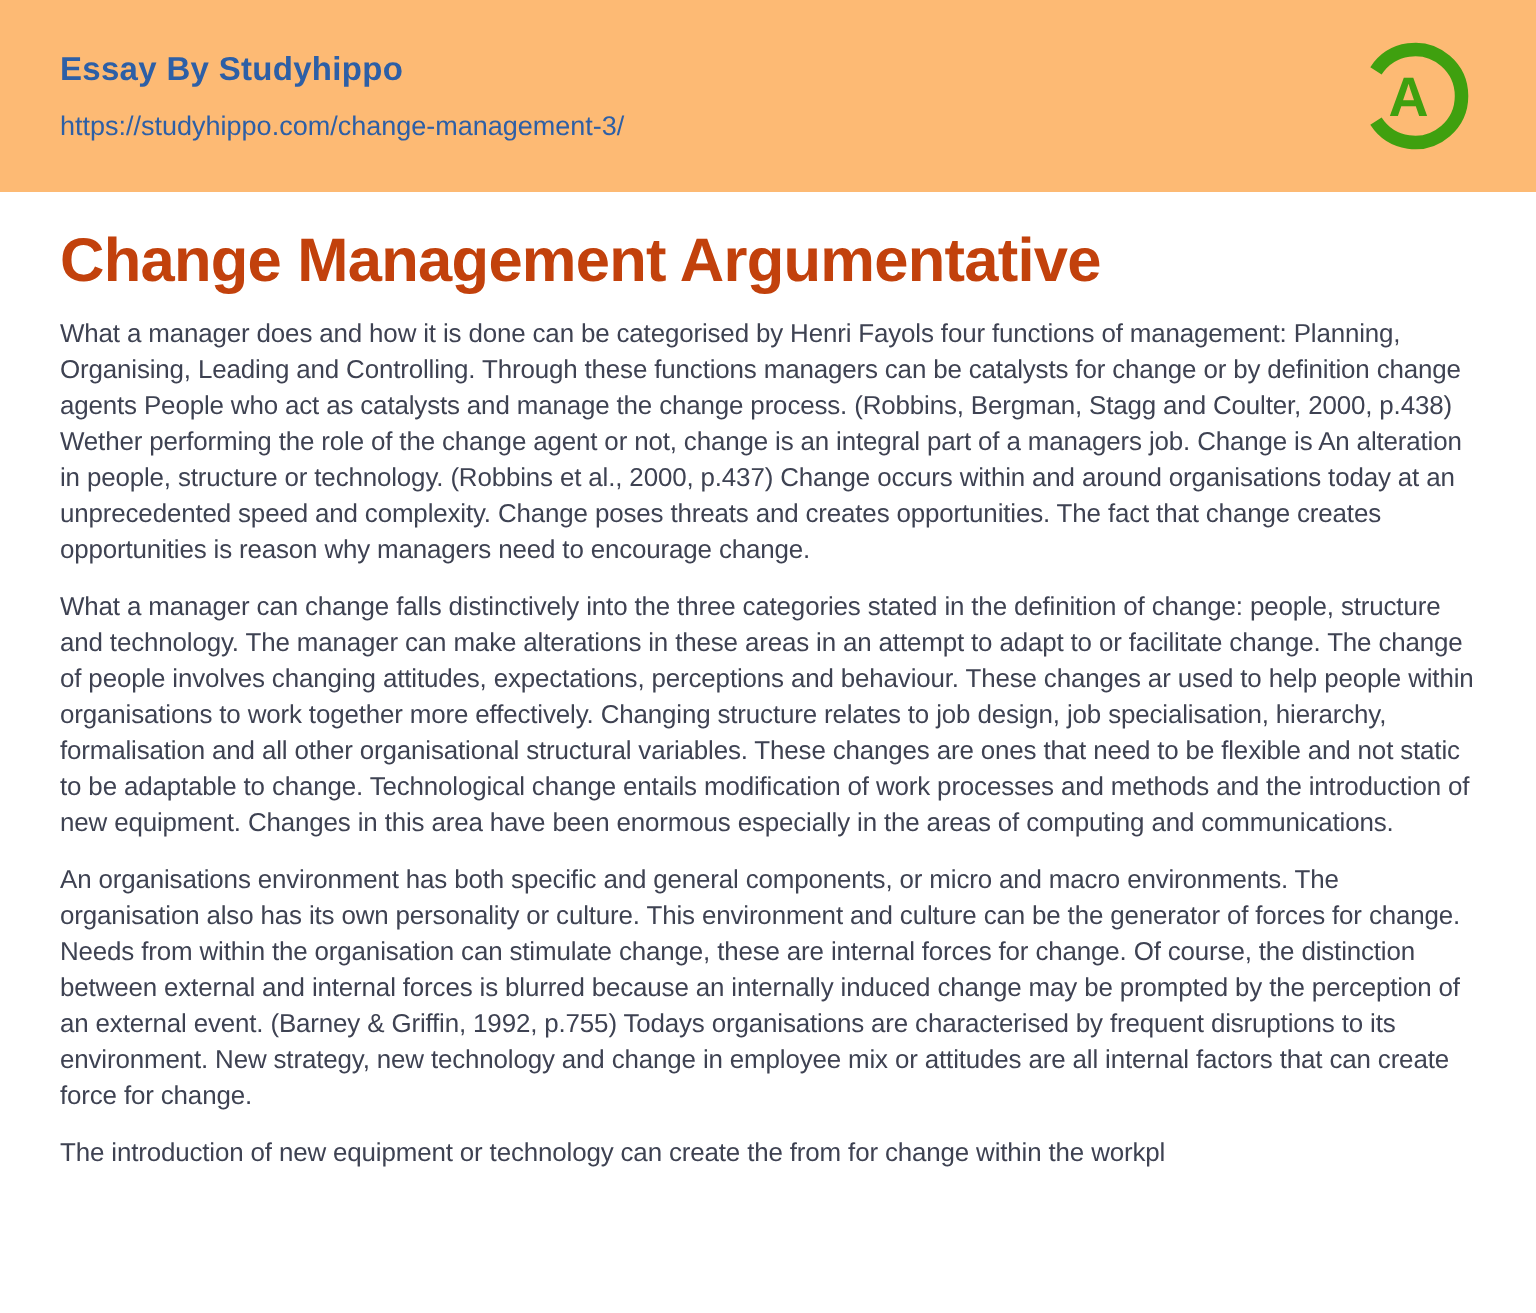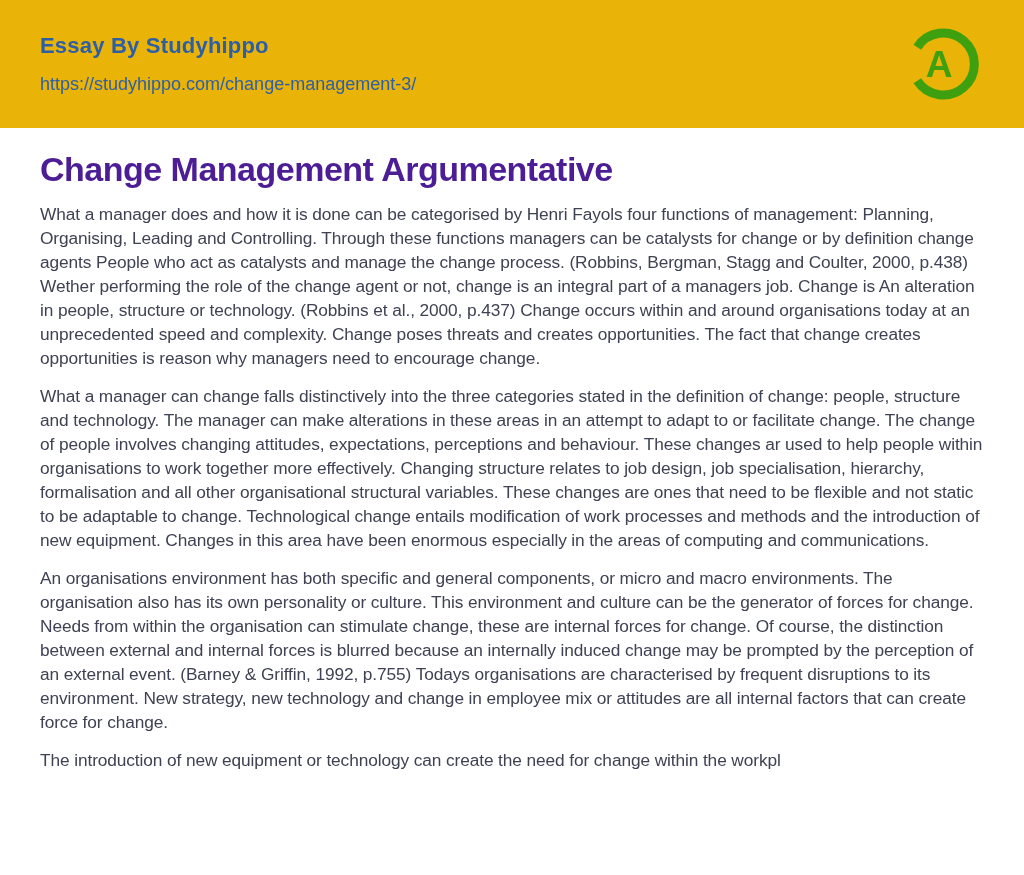--- a/index.html
+++ b/index.html
@@ -13,21 +13,21 @@
     width: 1024px;
     height: 875px;
     background: #ffffff;
     overflow: hidden;
   }
   
   .header {
     box-sizing: border-box;
     width: 100%;
     height: 128px;
-    background: #eab308;
+    background: #fdba74;
     display: flex;
     align-items: center;
     justify-content: space-between;
     padding: 0 40px;
   }
   .header-left {
     display: flex;
     flex-direction: column;
   }
   .site-label {
@@ -48,22 +48,22 @@
     height: 80px;
     flex: 0 0 auto;
   }
   
   .article {
     box-sizing: border-box;
     padding: 21px 40px 0 40px;
   }
   .essay-title {
     margin: 0 0 11px 0;
-    color: #4c1d95;
-    font-size: 34px;
+    color: #c2410c;
+    font-size: 41px;
     font-weight: bold;
     letter-spacing: -0.5px;
     line-height: 1.2;
   }
   .essay-paragraph {
     margin: 12px 0 14px 0;
     color: #3e4252;
     font-size: 17.3px;
     line-height: 24px;
     letter-spacing: -0.1px;
@@ -85,16 +85,16 @@
       <path d="M 13.3 23.2 A 31 31 0 1 1 13.3 56.8" fill="none" stroke="#3fa00f" stroke-width="9" stroke-linecap="butt"></path>
       <text x="35" y="53" text-anchor="middle" font-family="Liberation Sans, sans-serif" font-size="37" font-weight="bold" fill="#3fa00f">A</text>
     </svg>
   </div>
 
   <div class="article">
     <h1 class="essay-title">Change Management Argumentative</h1>
     <p class="essay-paragraph">What a manager does and how it is done can be categorised by Henri Fayols four functions of management: Planning, Organising, Leading and Controlling. Through these functions managers can be catalysts for change or by definition change agents People who act as catalysts and manage the change process. (Robbins, Bergman, Stagg and Coulter, 2000, p.438) Wether performing the role of the change agent or not, change is an integral part of a managers job. Change is An alteration in people, structure or technology. (Robbins et al., 2000, p.437) Change occurs within and around organisations today at an unprecedented speed and complexity. Change poses threats and creates opportunities. The fact that change creates opportunities is reason why managers need to encourage change.</p>
     <p class="essay-paragraph">What a manager can change falls distinctively into the three categories stated in the definition of change: people, structure and technology. The manager can make alterations in these areas in an attempt to adapt to or facilitate change. The change of people involves changing attitudes, expectations, perceptions and behaviour. These changes ar used to help people within organisations to work together more effectively. Changing structure relates to job design, job specialisation, hierarchy, formalisation and all other organisational structural variables. These changes are ones that need to be flexible and not static to be adaptable to change. Technological change entails modification of work processes and methods and the introduction of new equipment. Changes in this area have been enormous especially in the areas of computing and communications.</p>
     <p class="essay-paragraph">An organisations environment has both specific and general components, or micro and macro environments. The organisation also has its own personality or culture. This environment and culture can be the generator of forces for change. Needs from within the organisation can stimulate change, these are internal forces for change. Of course, the distinction between external and internal forces is blurred because an internally induced change may be prompted by the perception of an external event. (Barney &amp; Griffin, 1992, p.755) Todays organisations are characterised by frequent disruptions to its environment. New strategy, new technology and change in employee mix or attitudes are all internal factors that can create force for change.</p>
-    <p class="essay-paragraph">The introduction of new equipment or technology can create the need for change within the workpl</p>
+    <p class="essay-paragraph">The introduction of new equipment or technology can create the from for change within the workpl</p>
   </div>
 
 </div>
 
 </body></html>

